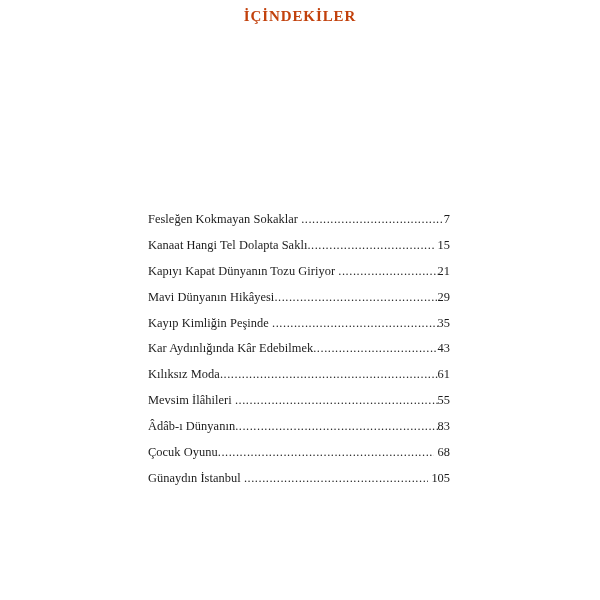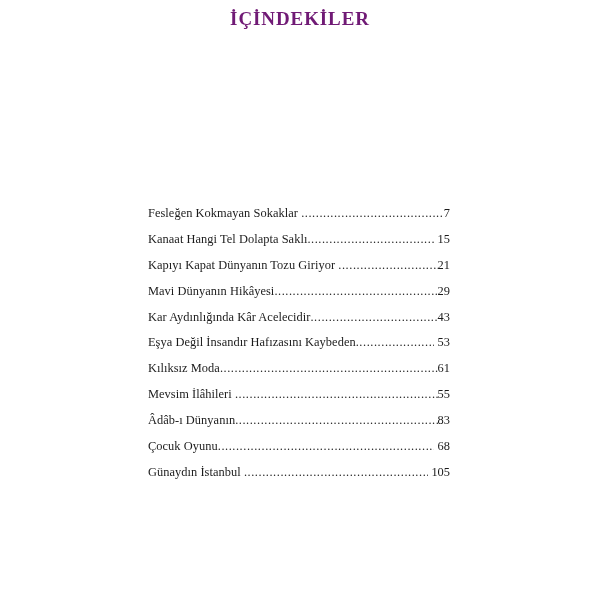--- a/index.html
+++ b/index.html
@@ -21,35 +21,35 @@
     height: 600px;
     background: #ffffff;
     box-sizing: border-box;
   }
   .toc-title {
     position: absolute;
     top: 8px;
     left: 0;
     width: 600px;
     text-align: center;
-    font-size: 19px;
+    font-size: 15px;
     letter-spacing: 0.9px;
     font-weight: 700;
-    color: #701a75;
+    color: #c2410c;
     font-family: "Liberation Serif", "DejaVu Serif", serif;
   }
   .toc-list {
     position: absolute;
     top: 206px;
     left: 148px;
     width: 302px;
   }
   .toc-entry {
     display: flex;
-    align-items: flex-start;
+    align-items: center;
     width: 100%;
     height: 25.9px;
     font-size: 12.4px;
     line-height: 14px;
     color: #1b1b1b;
     white-space: nowrap;
     overflow: hidden;
   }
   .toc-entry-label {
     flex: 0 0 auto;
@@ -104,29 +104,29 @@
       <div class="toc-entry gap-before-dots">
         <span class="toc-entry-label">Kapıyı Kapat Dünyanın Tozu Giriyor</span>
         <span class="toc-entry-leader"></span>
         <span class="toc-entry-page">21</span>
       </div>
       <div class="toc-entry">
         <span class="toc-entry-label">Mavi Dünyanın Hikâyesi</span>
         <span class="toc-entry-leader"></span>
         <span class="toc-entry-page">29</span>
       </div>
+      <div class="toc-entry gap-before-dots">
+        <span class="toc-entry-label">Kayıp Kimliğin Peşinde</span>
+        <span class="toc-entry-leader"></span>
+        <span class="toc-entry-page">35</span>
+      </div>
       <div class="toc-entry">
-        <span class="toc-entry-label">Kar Aydınlığında Kâr Acelecidir</span>
+        <span class="toc-entry-label">Kar Aydınlığında Kâr Edebilmek</span>
         <span class="toc-entry-leader"></span>
         <span class="toc-entry-page">43</span>
-      </div>
-      <div class="toc-entry gap-before-page">
-        <span class="toc-entry-label">Eşya Değil İnsandır Hafızasını Kaybeden</span>
-        <span class="toc-entry-leader"></span>
-        <span class="toc-entry-page">53</span>
       </div>
       <div class="toc-entry">
         <span class="toc-entry-label">Kılıksız Moda</span>
         <span class="toc-entry-leader"></span>
         <span class="toc-entry-page">61</span>
       </div>
       <div class="toc-entry gap-before-dots">
         <span class="toc-entry-label">Mevsim İlâhileri</span>
         <span class="toc-entry-leader"></span>
         <span class="toc-entry-page">55</span>

